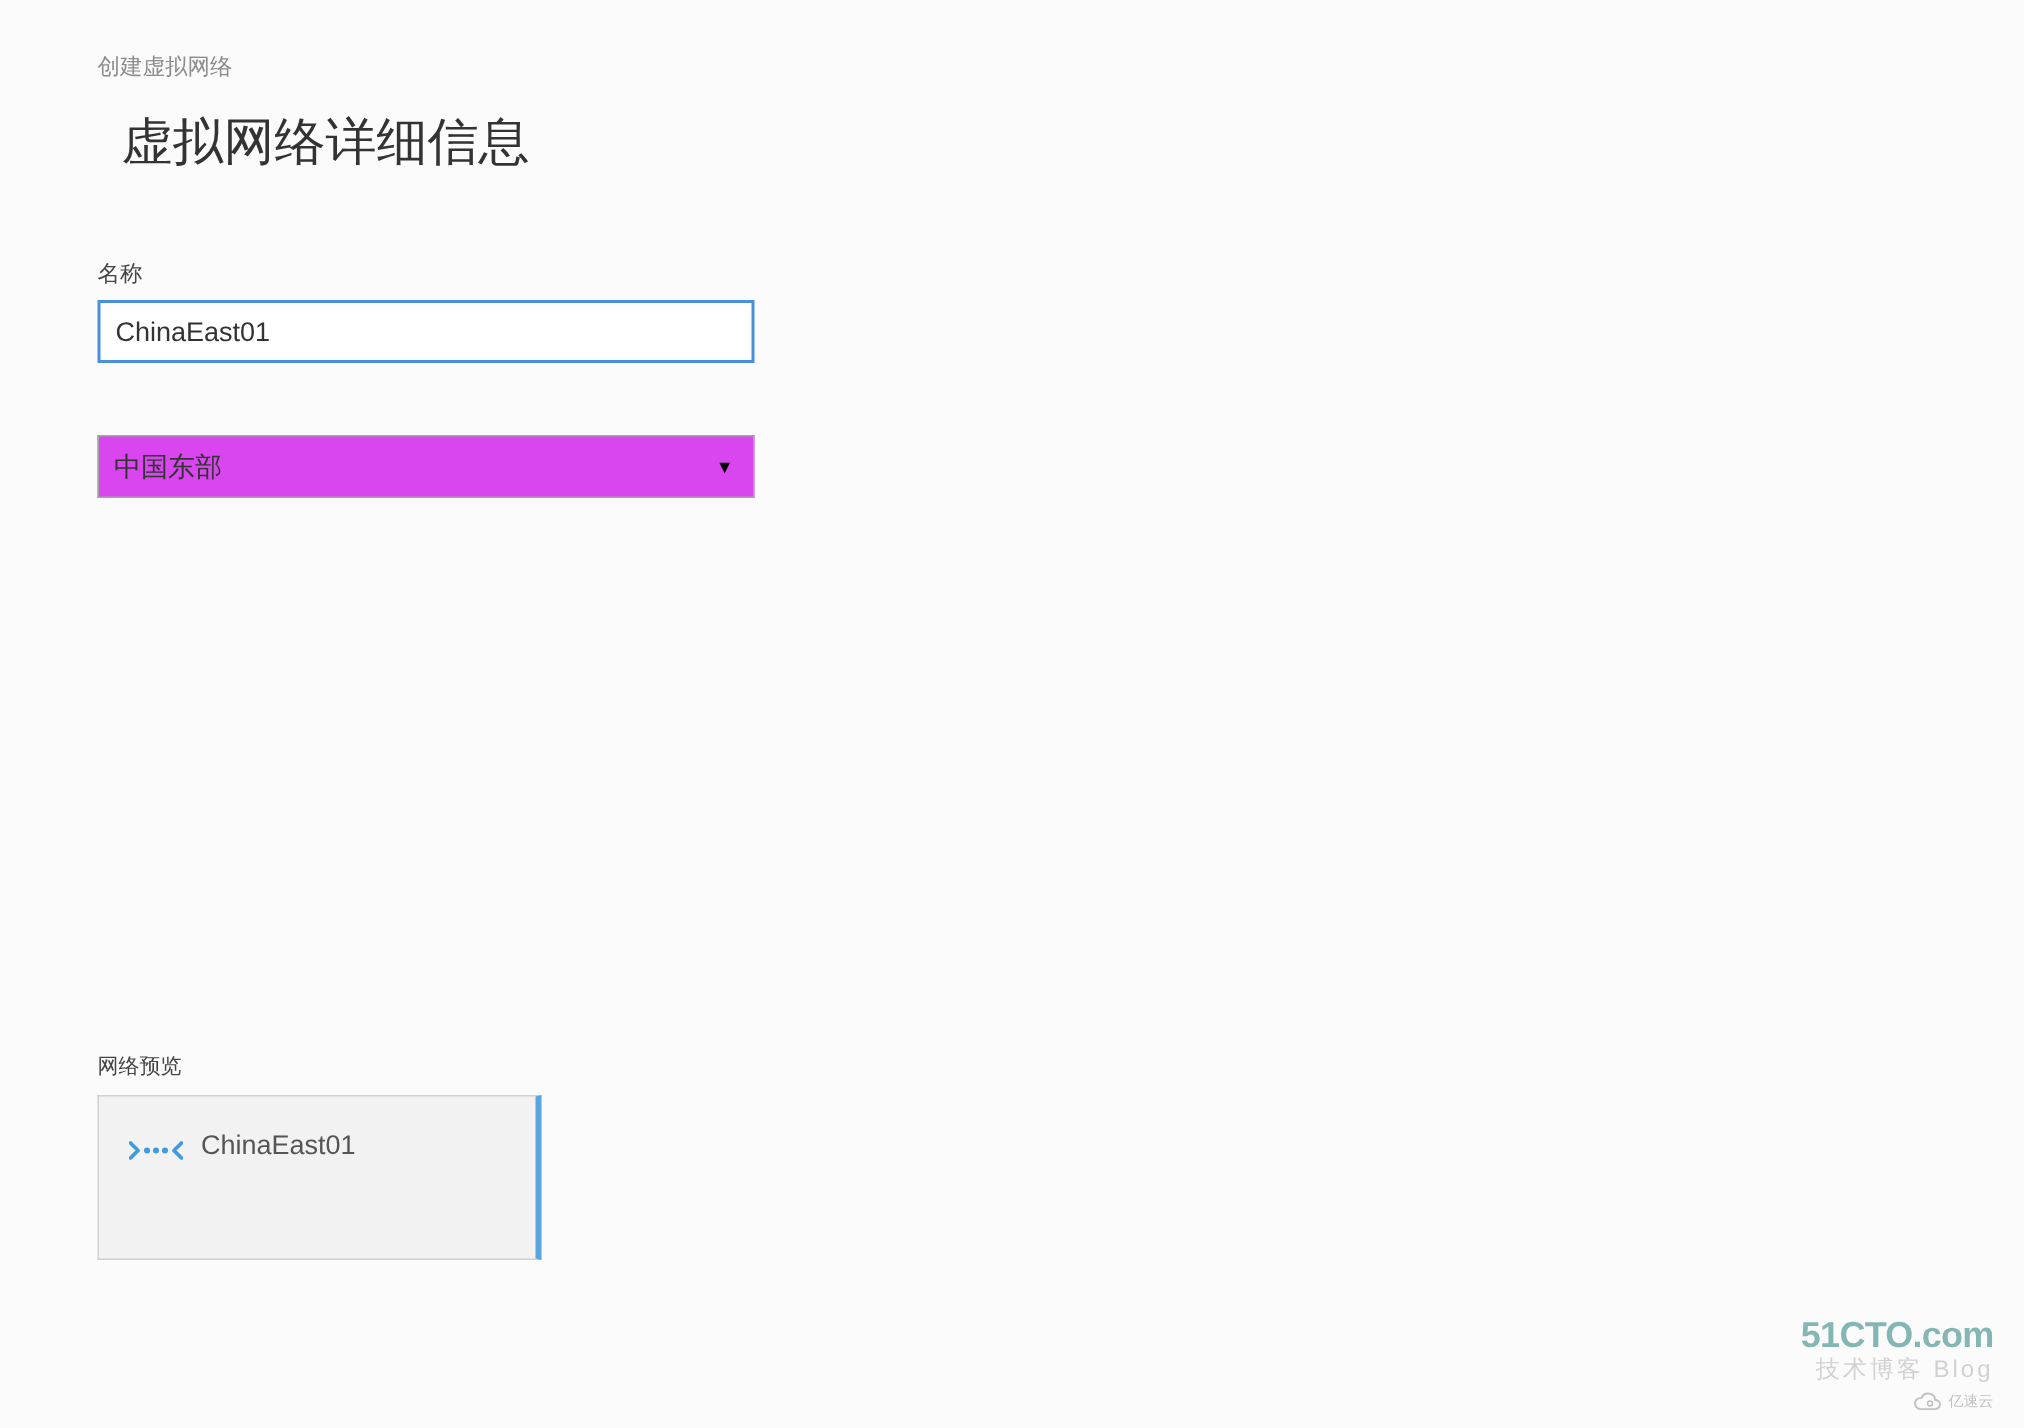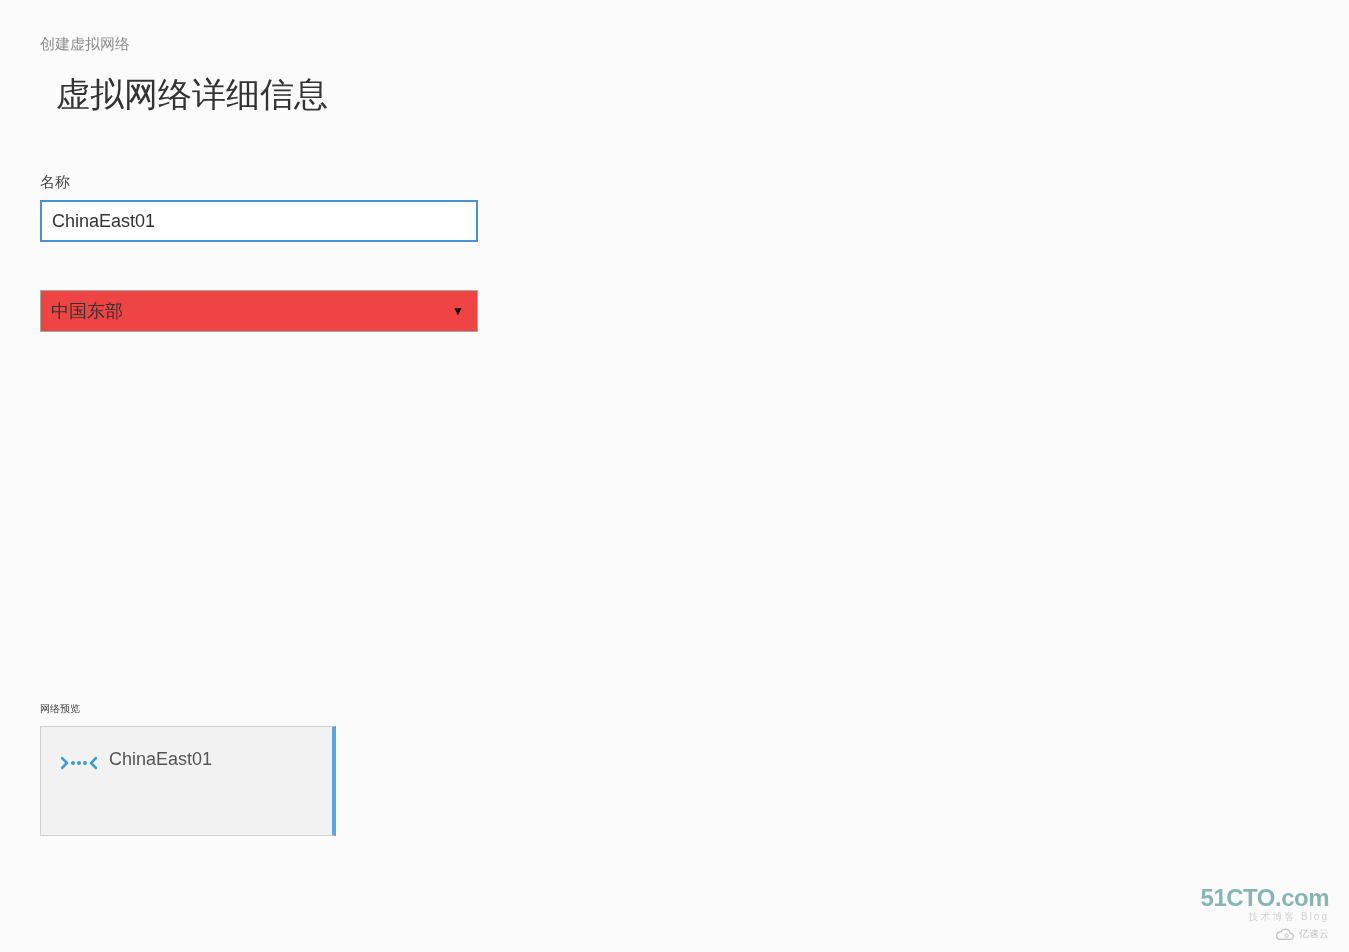--- a/index.html
+++ b/index.html
@@ -9,21 +9,21 @@
     }
     body {
       font-family: "Segoe UI", "Microsoft YaHei", Arial, sans-serif;
       background: #fbfbfb;
       width: 1349px;
       height: 952px;
       position: relative;
       color: #333;
     }
     .container {
-      padding: 35px 40px;
+      padding: 35px 65px;
     }
     .breadcrumb {
       font-size: 15px;
       color: #8c8c8c;
       margin-bottom: 18px;
     }
     .page-title {
       font-size: 34px;
       font-weight: 300;
       color: #333;
@@ -58,42 +58,42 @@
     .select-wrapper {
       position: relative;
       width: 438px;
     }
     .select-input {
       width: 100%;
       height: 42px;
       padding: 0 10px;
       font-size: 18px;
       color: #333;
-      background: #ef4444;
+      background: #d946ef;
       border: 1px solid #a6a6a6;
       outline: none;
       appearance: none;
       -webkit-appearance: none;
       font-family: inherit;
       cursor: pointer;
     }
     .select-arrow {
       position: absolute;
       right: 14px;
       top: 50%;
       transform: translateY(-50%);
       pointer-events: none;
       font-size: 12px;
       color: #000;
     }
     .preview-section {
       margin-top: 370px;
     }
     .preview-label {
-      font-size: 10px;
+      font-size: 14px;
       color: #444;
       margin-bottom: 10px;
     }
     .preview-box {
       width: 296px;
       height: 110px;
       background: #f2f2f2;
       border: 1px solid #d0d0d0;
       border-right: 4px solid #5aa5e0;
       padding: 22px 20px;
@@ -119,21 +119,21 @@
     }
     .watermark1 {
       font-family: Arial, sans-serif;
       font-size: 24px;
       font-weight: 900;
       color: #0f766e;
       letter-spacing: -0.5px;
       line-height: 1;
     }
     .watermark1-sub {
-      font-size: 10px;
+      font-size: 16px;
       color: #a9a9a9;
       text-align: left;
       letter-spacing: 2px;
     }
     .watermark2 {
       display: flex;
       align-items: center;
       gap: 4px;
       margin-top: 2px;
     }

